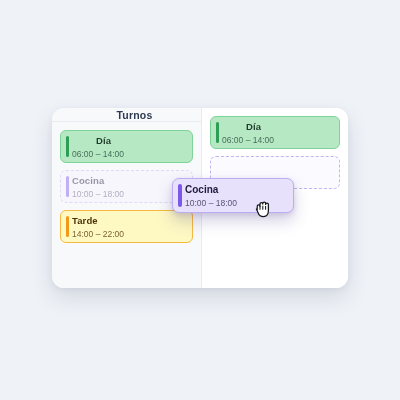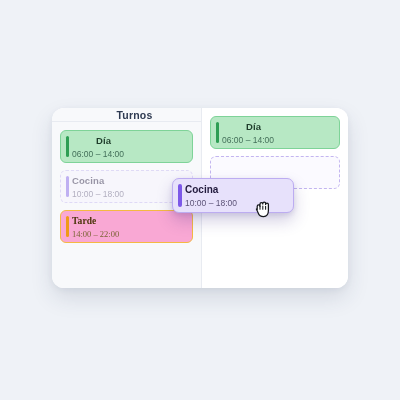--- a/index.html
+++ b/index.html
@@ -100,21 +100,21 @@
     margin-top: 1px;
   }
 
   
   .card.green           { background: #b7e8c4; border-color: #7ed398; }
   .card.green .accent   { background: #2e9e54; }
   .card.green .c-title  { color: #1f3d2b; margin-left: 24px; }
   .card.green .c-time   { color: #44705a; }
 
   
-  .card.amber           { background: #f9a8d4; border-color: #f5b942; font-family: Liberation Serif, serif; }
+  .card.amber           { background: #fef9c3; border-color: #f5b942; }
   .card.amber .accent   { background: #f09a17; }
   .card.amber .c-title  { color: #4a3308; }
   .card.amber .c-time   { color: #7b6334; }
 
   
   .card.purple          { background: #e7e1fb; border-color: #c0b1f2; }
   .card.purple .accent  { background: #7c58e8; }
   .card.purple .c-title { color: #221a3d; }
   .card.purple .c-time  { color: #5d5478; }
 

